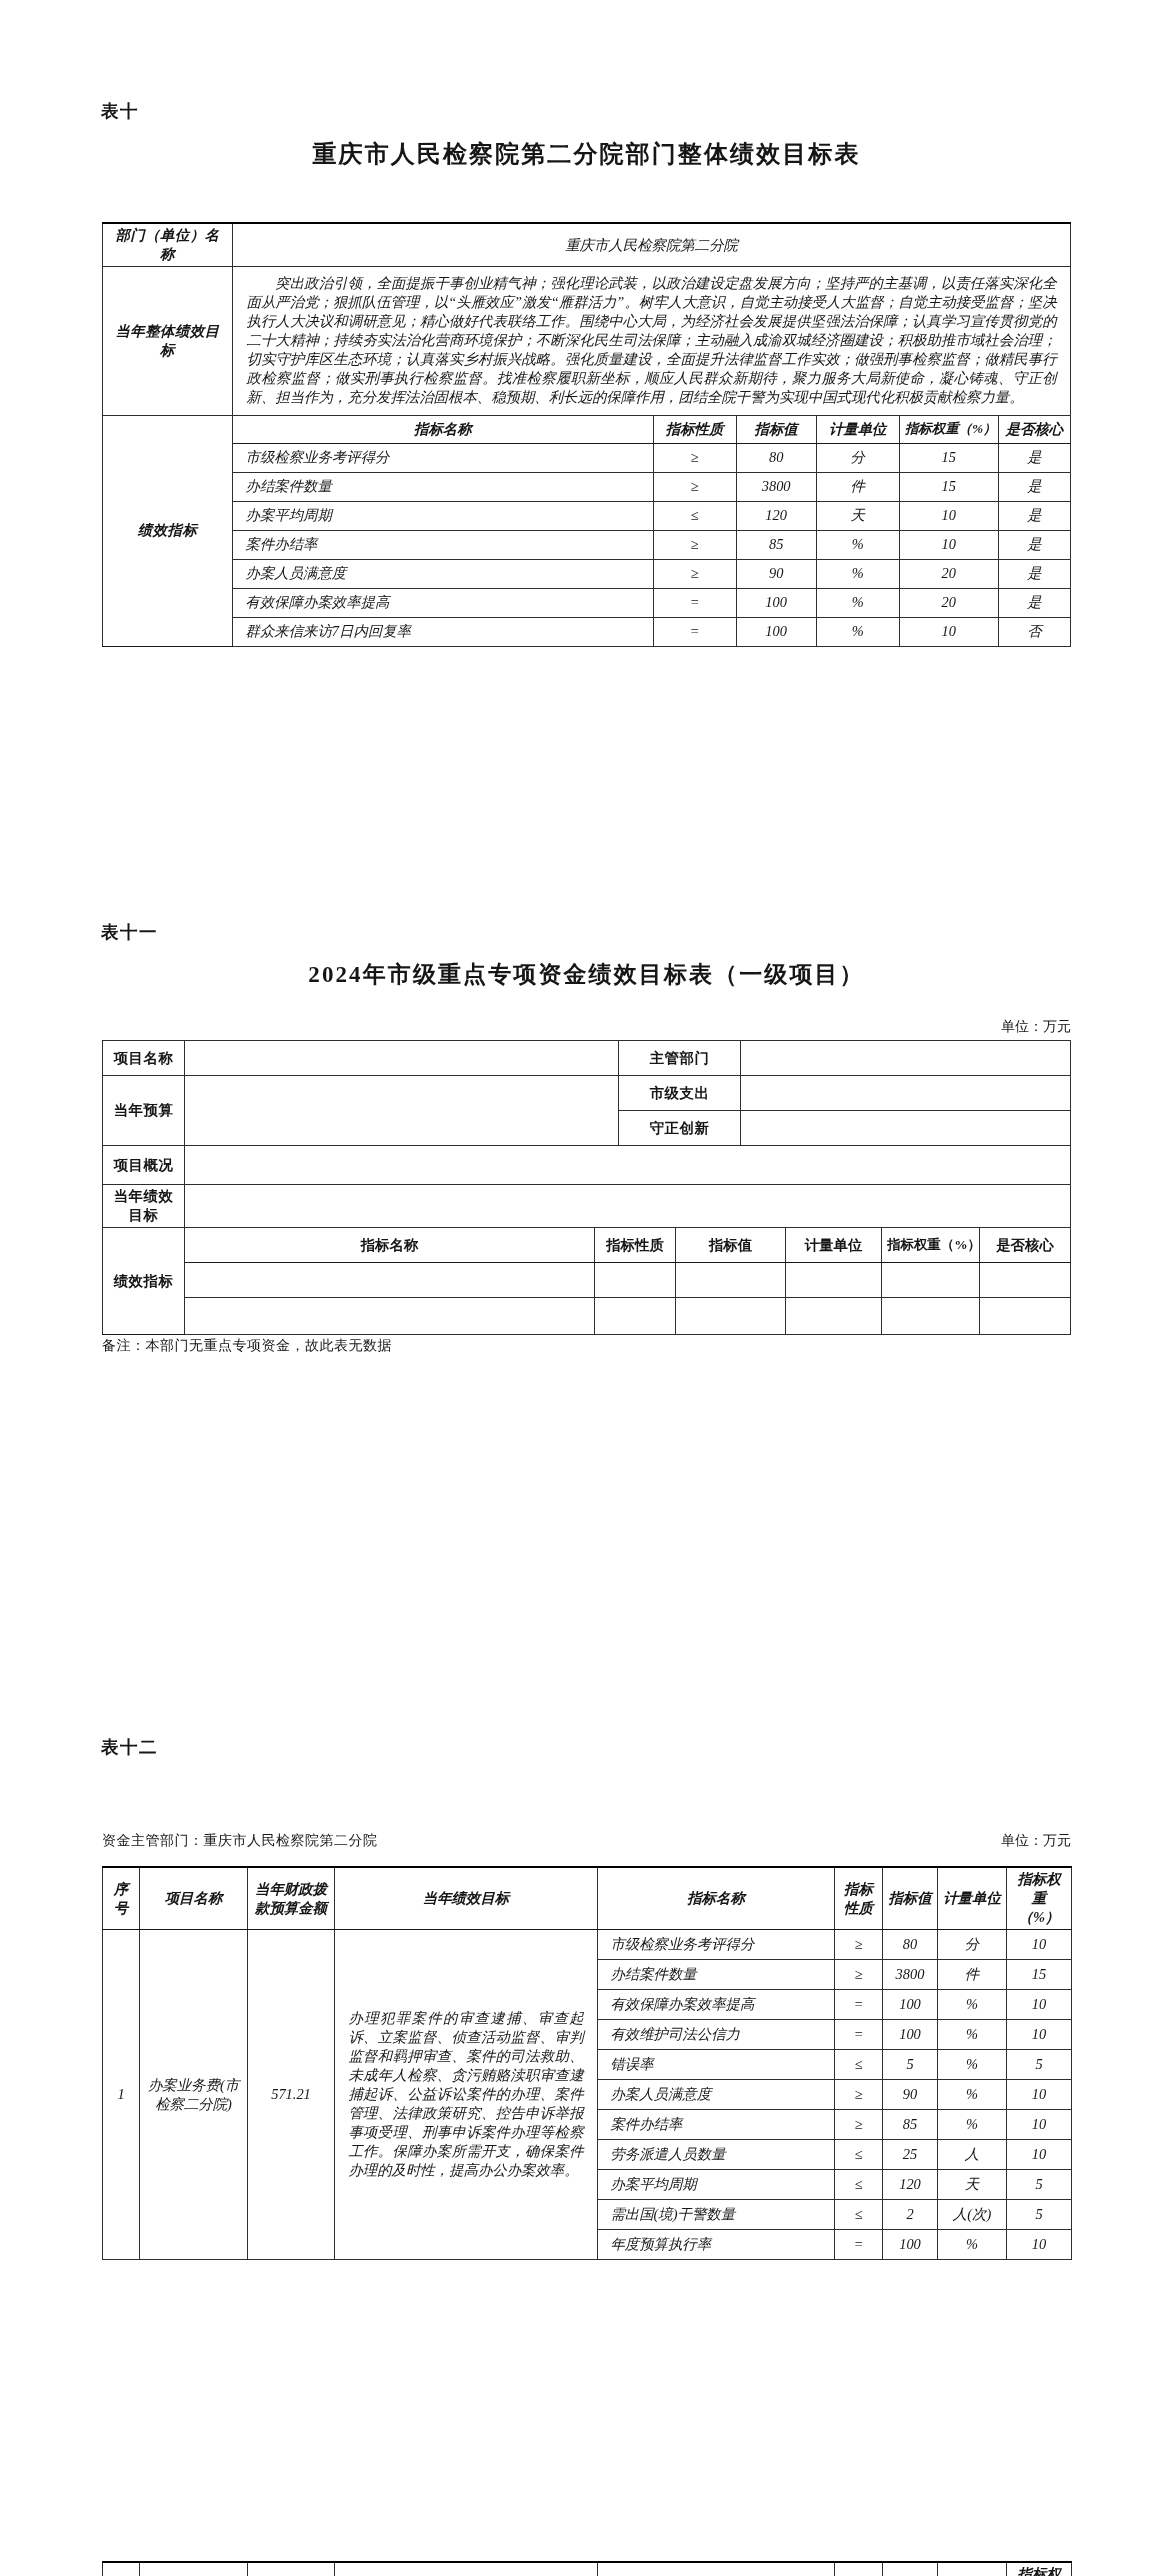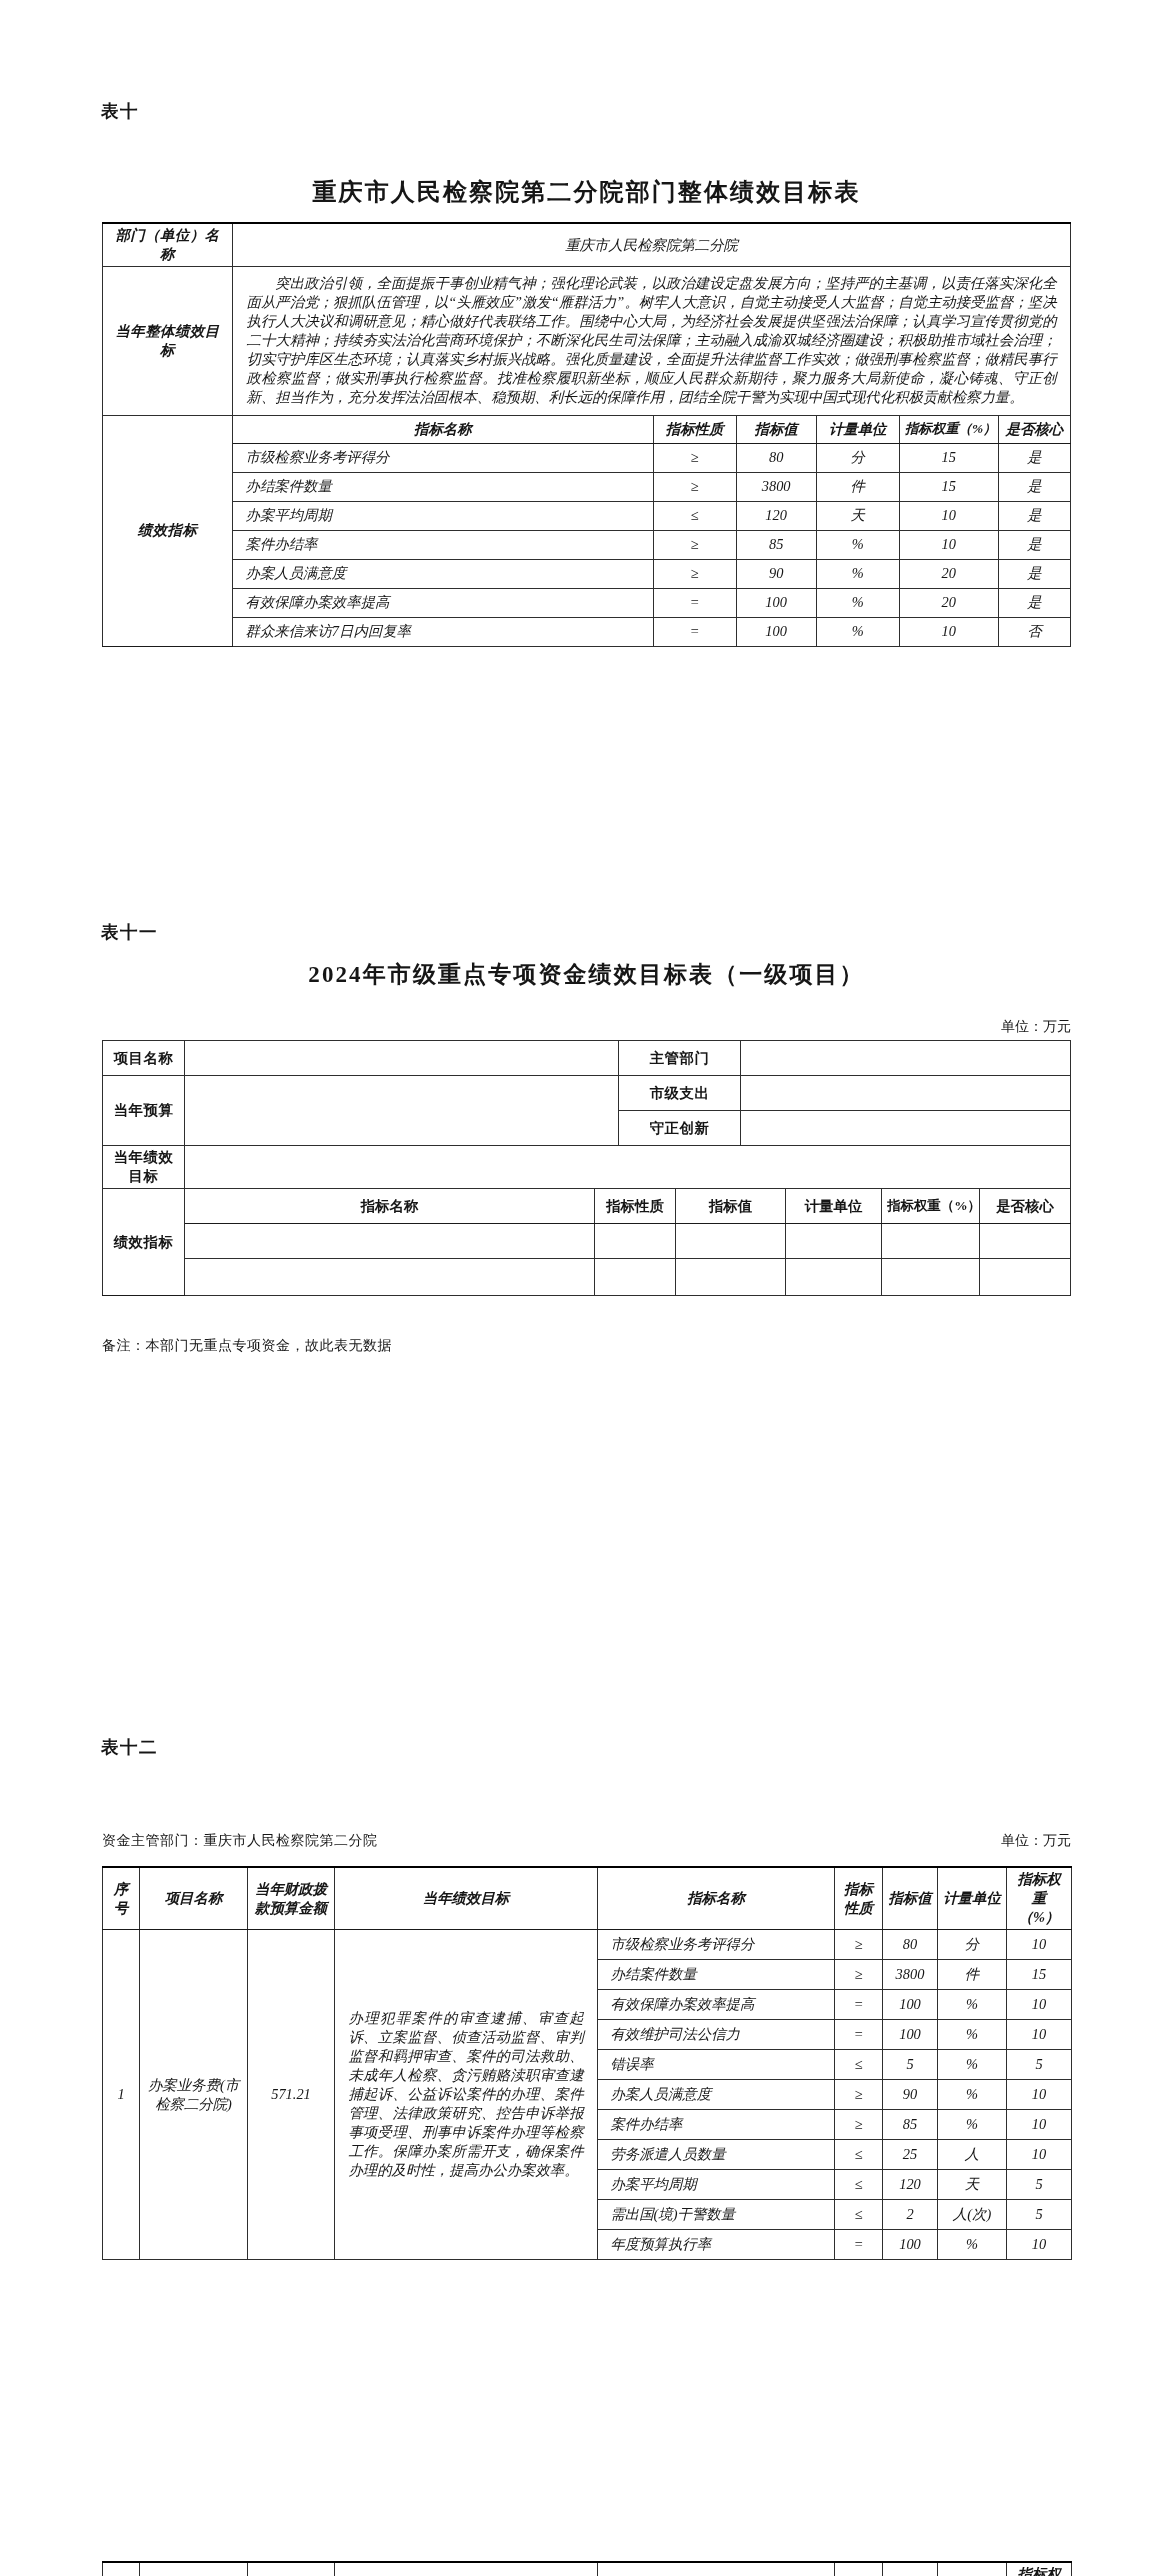--- a/index.html
+++ b/index.html
@@ -56,21 +56,21 @@
   .stack table{border:1.2px solid #000;}
   .stack table + table{margin-top:-1px;}
   .nowrap{white-space:nowrap;font-size:13.4px;}
 </style>
 </head>
 <body>
 
 <div id="page">
 
   <div class="tag" style="top:99px;">表十</div>
-  <div class="big-title" style="top:138px;margin-top:38px;">重庆市人民检察院第二分院部门整体绩效目标表</div>
+  <div class="big-title" style="top:138px;">重庆市人民检察院第二分院部门整体绩效目标表</div>
 
   <table class="abs outer" style="top:222px;">
     <colgroup>
       <col style="width:130px">
         <col style="width:420px">
         <col style="width:83px">
       <col style="width:80px">
         <col style="width:83px">
         <col style="width:99px">
         <col style="width:72px">
@@ -182,20 +182,24 @@
         <td></td>
       </tr>
     </tbody>
       </table>
     <table style="width:100%;">
       <colgroup>
           <col style="width:82px">
           <col style="width:886px">
         </colgroup>
       <tbody>
+          <tr class="r75">
+        <td class="lbl">项目概况</td>
+        <td></td>
+      </tr>
       <tr class="r70">
         <td class="lbl">当年绩效目标</td>
         <td></td>
       </tr>
     </tbody>
       </table>
     <table style="width:100%;">
       <colgroup>
         <col style="width:82px">
           <col style="width:410px">

